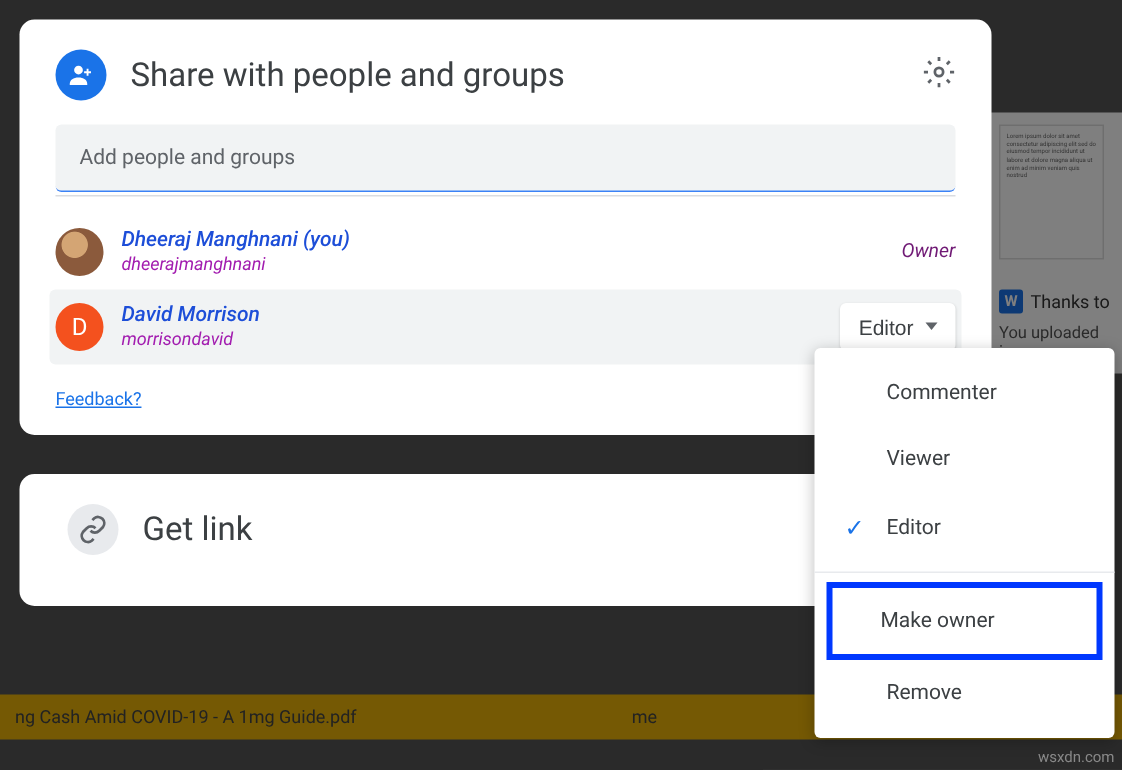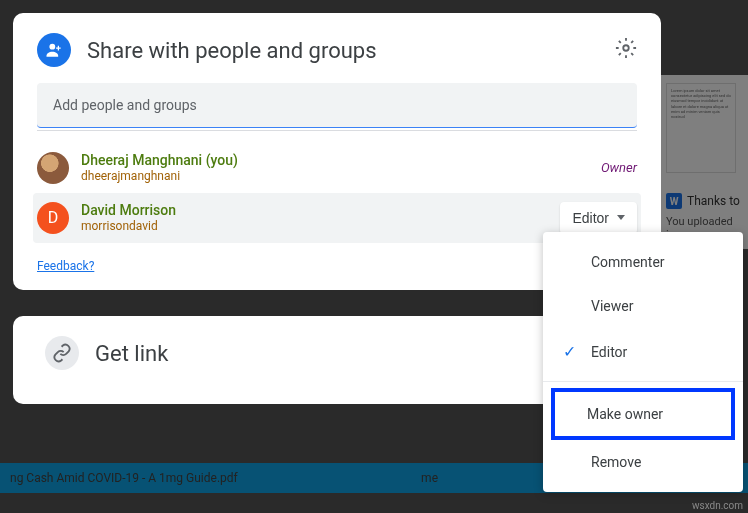--- a/index.html
+++ b/index.html
@@ -4,39 +4,39 @@
   <style>
     * { box-sizing: border-box; margin: 0; padding: 0; }
     body { font-family: 'Google Sans', Roboto, Arial, sans-serif; background: #555; width: 748px; height: 513px; overflow: hidden; position: relative; }
     .backdrop { position: absolute; inset: 0; background: rgba(0,0,0,0.5); }
     .bg-content { position: absolute; inset: 0; z-index: 0; }
     .bg-right { position: absolute; right: 0; top: 75px; width: 90px; background: #fff; padding: 8px; font-size: 8px; color: #333; }
     .bg-doc-thumb { width: 70px; height: 90px; background: #fff; border: 1px solid #ddd; margin-bottom: 10px; padding: 4px; font-size: 4px; line-height: 1.3; color: #666; overflow: hidden; }
     .bg-notice { display: flex; align-items: center; gap: 5px; font-size: 12px; color: #333; margin-top: 20px; }
     .bg-notice-icon { width: 16px; height: 16px; background: #1a73e8; color: #fff; display: flex; align-items: center; justify-content: center; font-size: 10px; font-weight: bold; border-radius: 2px; }
     .bg-upload { font-size: 11px; color: #555; margin-top: 6px; }
-    .bg-bottom { position: absolute; bottom: 20px; left: 0; right: 0; height: 30px; background: #0ea5e9; display: flex; align-items: center; padding: 0 10px; font-size: 12px; color: #444; }
+    .bg-bottom { position: absolute; bottom: 20px; left: 0; right: 0; height: 30px; background: #eab308; display: flex; align-items: center; padding: 0 10px; font-size: 12px; color: #444; }
     .bg-bottom .owner-col { margin-left: auto; margin-right: 300px; }
     .watermark { position: absolute; bottom: 2px; right: 5px; font-size: 10px; color: #888; z-index: 100; }
     
     .share-card { position: absolute; top: 13px; left: 13px; width: 648px; background: #fff; border-radius: 10px; z-index: 5; padding: 20px 24px 16px; }
     .share-header { display: flex; align-items: center; margin-bottom: 16px; }
     .share-icon-badge { width: 34px; height: 34px; border-radius: 50%; background: #1a73e8; display: flex; align-items: center; justify-content: center; margin-right: 16px; }
     .share-title { font-size: 22px; color: #3c4043; font-weight: 400; flex: 1; }
     .gear { color: #5f6368; }
     .input-row { background: #f1f3f4; border-radius: 4px; padding: 14px 16px; font-size: 14px; color: #5f6368; margin-bottom: 2px; border-bottom: 1px solid #3b82f6; }
     .hr { border: none; border-bottom: 1px solid #dadce0; margin-bottom: 12px; }
     .person { display: flex; align-items: center; padding: 8px 4px; border-radius: 4px; margin: 0 -4px; }
     .person.selected { background: #f1f3f4; }
     .avatar { width: 32px; height: 32px; border-radius: 50%; margin-right: 12px; background: #ccc; display:flex; align-items:center; justify-content:center; color:#fff; font-size:16px; }
     .avatar.orange { background: #f4511e; }
     .avatar.img { background: radial-gradient(circle at 40% 35%, #d4a574 30%, #8b5a3c 32%); }
     .person-info { flex: 1; line-height: 1.3; }
-    .person-name { font-size: 14px; color: #4d7c0f; font-weight: 500; }
-    .person-email { font-size: 12px; color: #a16207; }
+    .person-name { font-size: 14px; color: #1d4ed8; font-weight: 500; font-style: italic; }
+    .person-email { font-size: 12px; color: #a21caf; font-style: italic; }
     .role-label { font-size: 13px; color: #701a75; font-style: italic; }
     .role-btn { display: flex; align-items: center; gap: 8px; background: #fff; border: none; border-radius: 4px; padding: 8px 12px; font-size: 14px; color: #3c4043; cursor: pointer; box-shadow: 0 1px 2px rgba(0,0,0,0.15); }
     .chevron { width: 0; height: 0; border-left: 4px solid transparent; border-right: 4px solid transparent; border-top: 5px solid #5f6368; }
     .feedback { color: #1a73e8; font-size: 12px; text-decoration: underline; margin-top: 16px; display: inline-block; }
     
     .link-card { position: absolute; top: 316px; left: 13px; width: 630px; background: #fff; border-radius: 10px; z-index: 5; padding: 20px 32px; }
     .link-header { display: flex; align-items: center; margin-bottom: 14px; }
     .link-icon-badge { width: 34px; height: 34px; border-radius: 50%; background: #e8eaed; display: flex; align-items: center; justify-content: center; margin-right: 16px; }
     .link-title { font-size: 22px; color: #3c4043; font-weight: 400; }
     .restricted { font-size: 14px; color: #5f6368; margin-bottom: 6px; }

